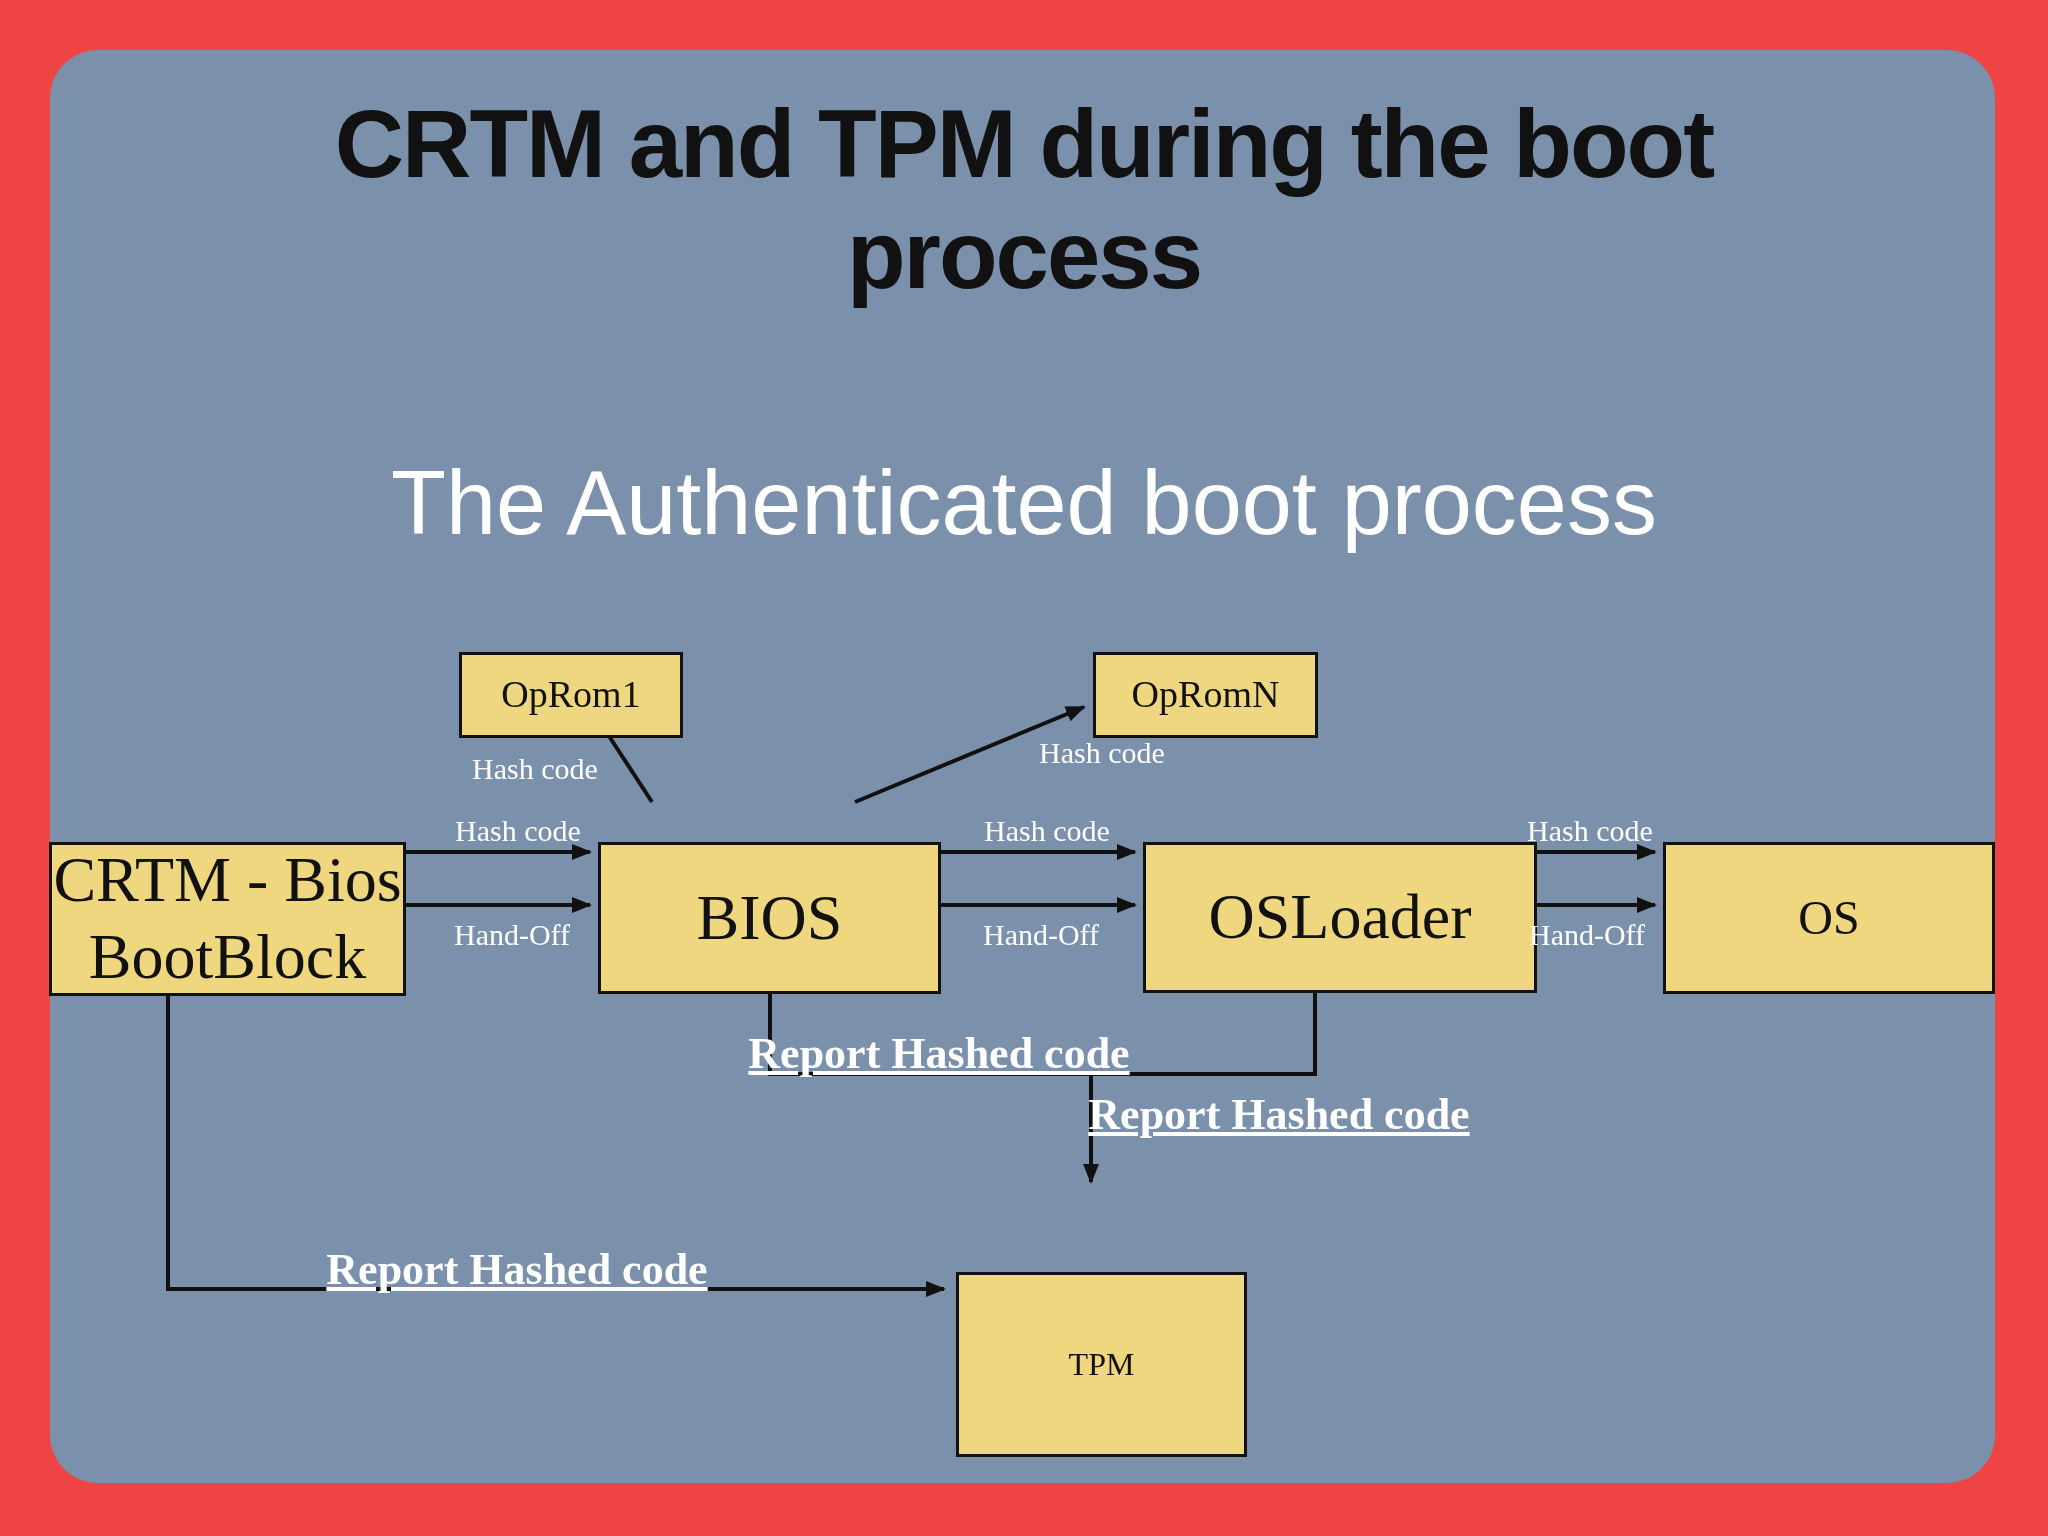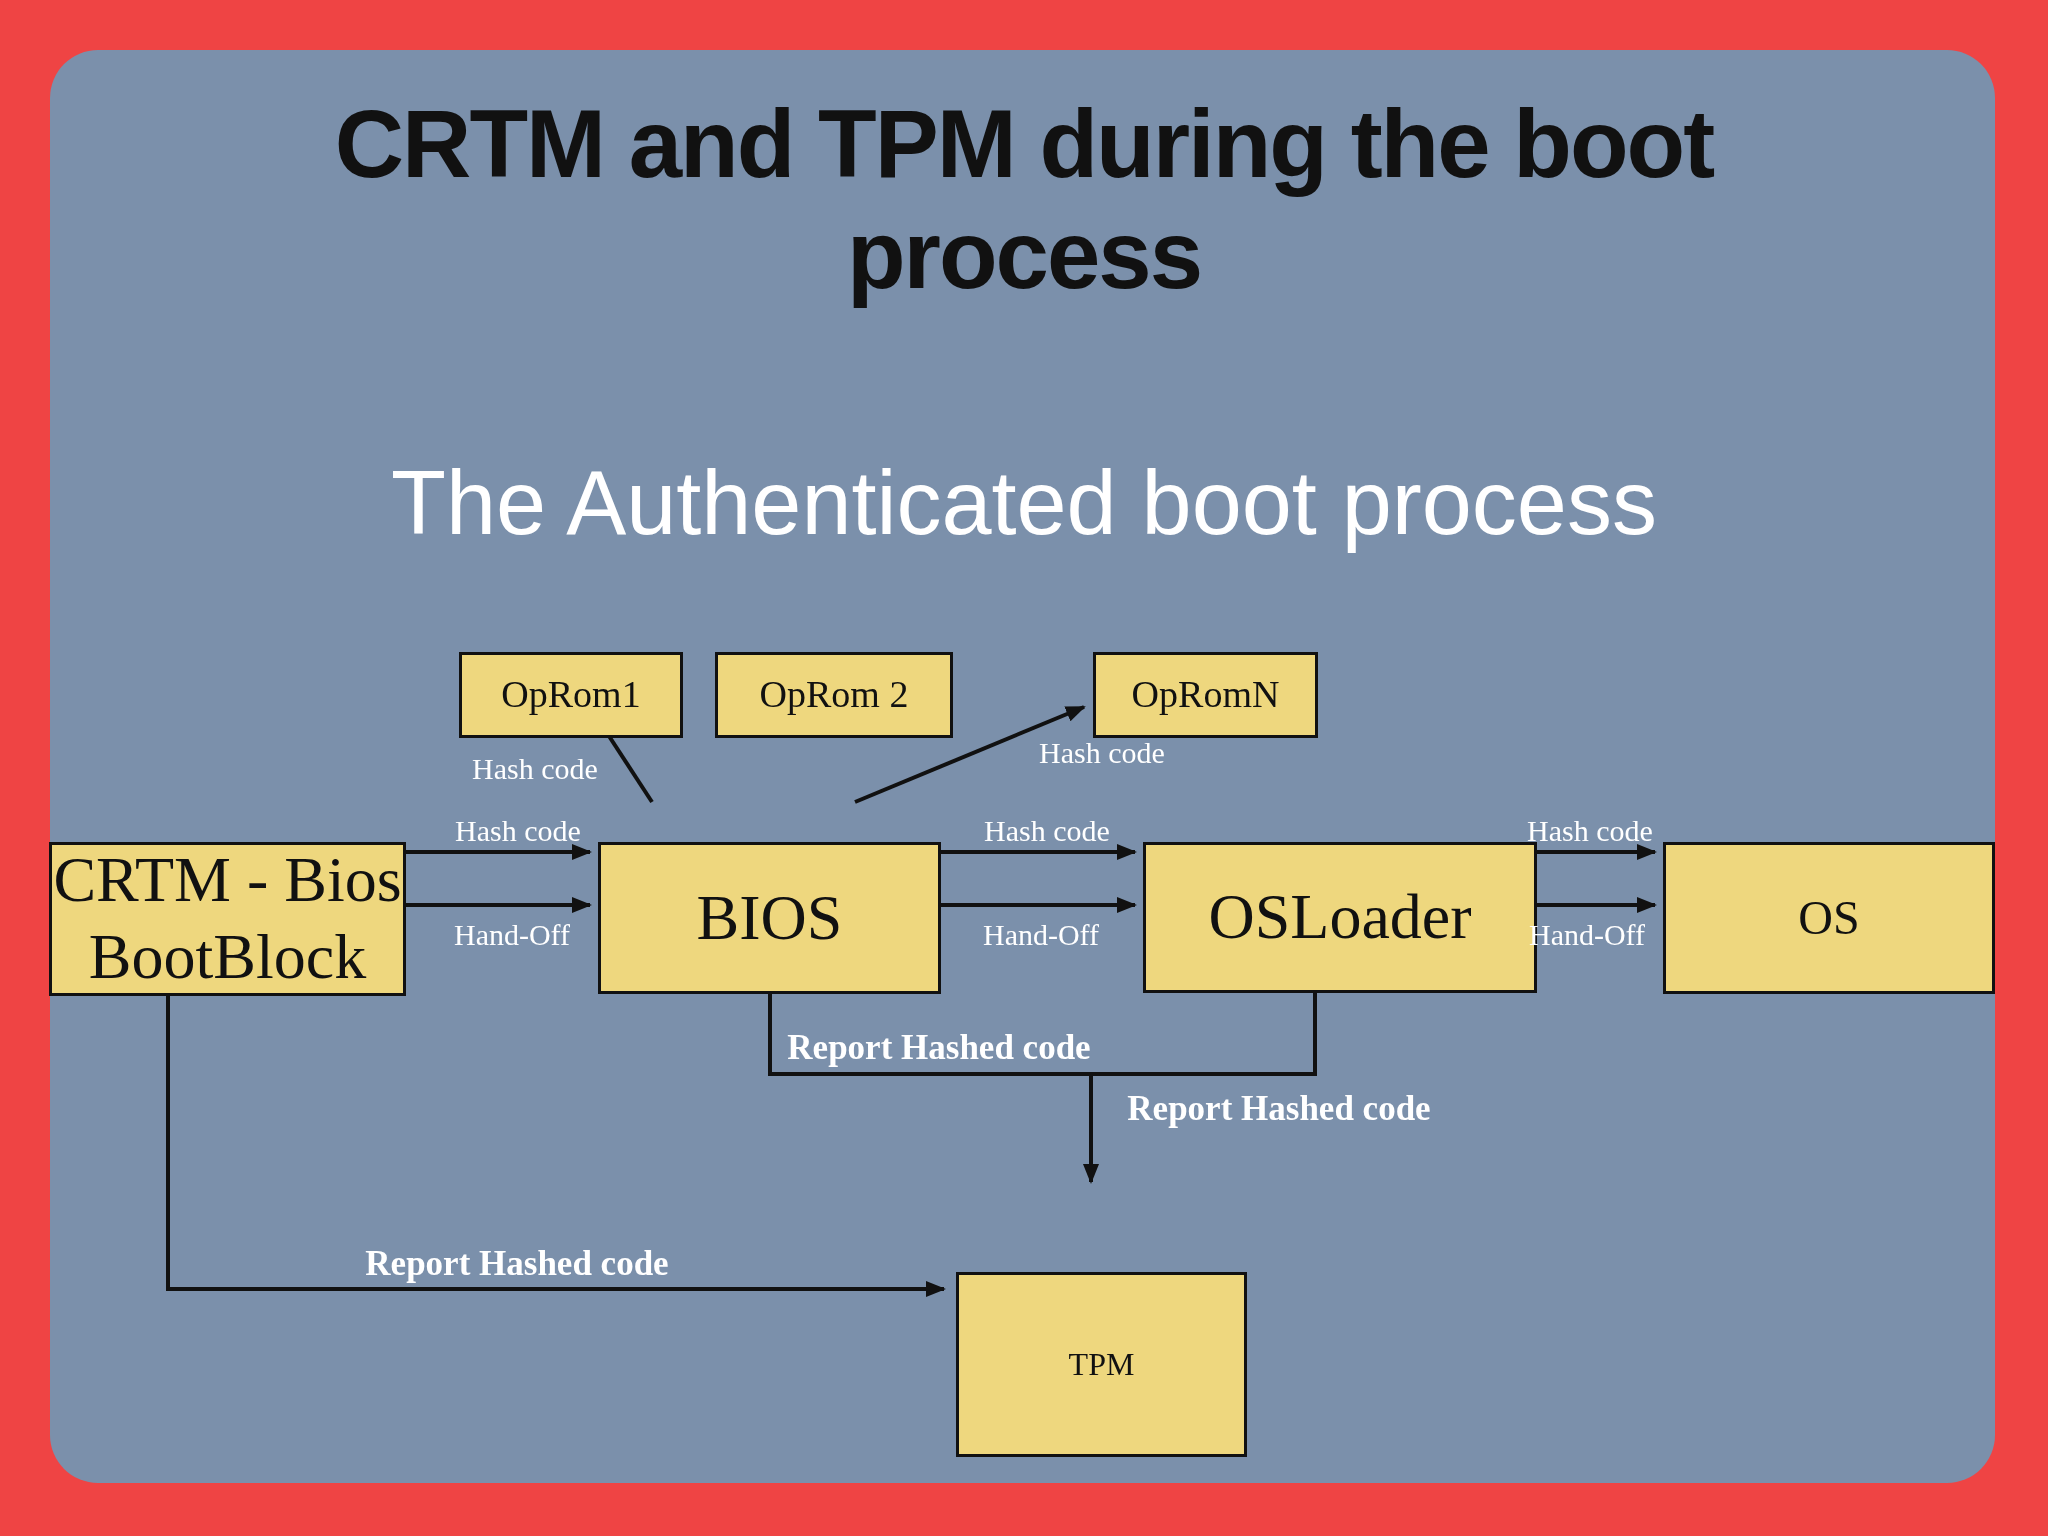--- a/index.html
+++ b/index.html
@@ -69,21 +69,22 @@
     position:absolute;
     font-family:"Liberation Serif", serif;
     color:#ffffff;
     font-size:30px;
     text-align:center;
     white-space:nowrap;
     transform:translateX(-50%);
   }
   .edge-label.bold{
     font-weight:bold;
-    font-size:35px;
+    font-size:44px;
+    text-decoration:underline;
   }
 </style>
 </head>
 <body>
 
 <div class="page">
 
   <div class="slide"></div>
 
   <div class="title">
@@ -112,21 +113,20 @@
     <line x1="652" y1="802" x2="592" y2="710" stroke="#111111" stroke-width="4" marker-end="url(#ah)"></line>
     <line x1="855" y1="802" x2="1084" y2="707" stroke="#111111" stroke-width="4" marker-end="url(#ah)"></line>
 
     <polyline points="770,954 770,1074 1315,1074 1315,954" fill="none" stroke="#111111" stroke-width="4"></polyline>
     <line x1="1091" y1="1074" x2="1091" y2="1182" stroke="#111111" stroke-width="4" marker-end="url(#ah)"></line>
 
     <polyline points="168,956 168,1289 944,1289" fill="none" stroke="#111111" stroke-width="4" marker-end="url(#ah)"></polyline>
   </svg>
 
   <div class="node" id="node-oprom1">OpRom1</div>
-  <div class="node" id="node-oprom2">OpRom 2</div>
   <div class="node" id="node-opromn">OpRomN</div>
 
   <div class="node" id="node-crtm">
     <div>CRTM - Bios</div>
     <div>BootBlock</div>
   </div>
 
   <div class="node" id="node-bios">BIOS</div>
   <div class="node" id="node-osloader">OSLoader</div>
   <div class="node" id="node-os">OS</div>

